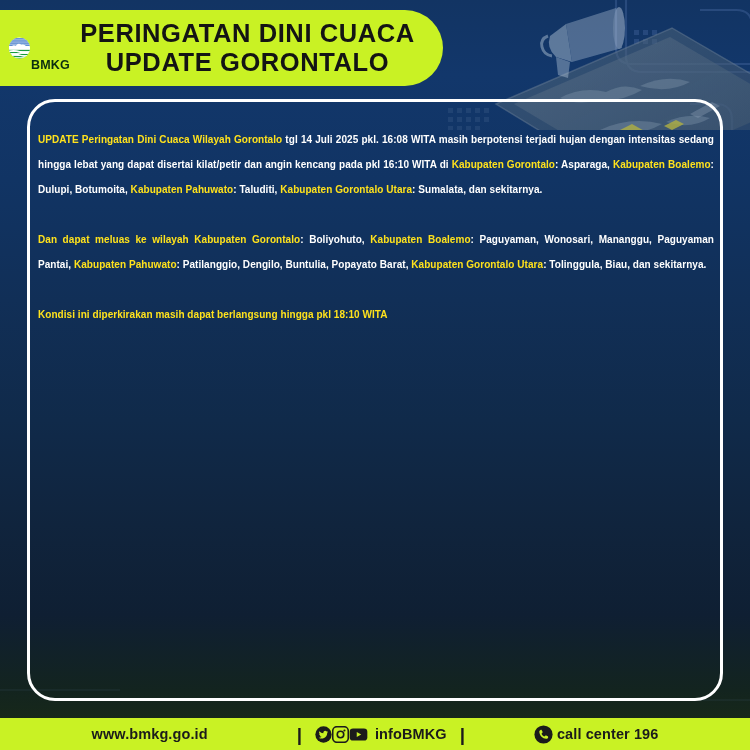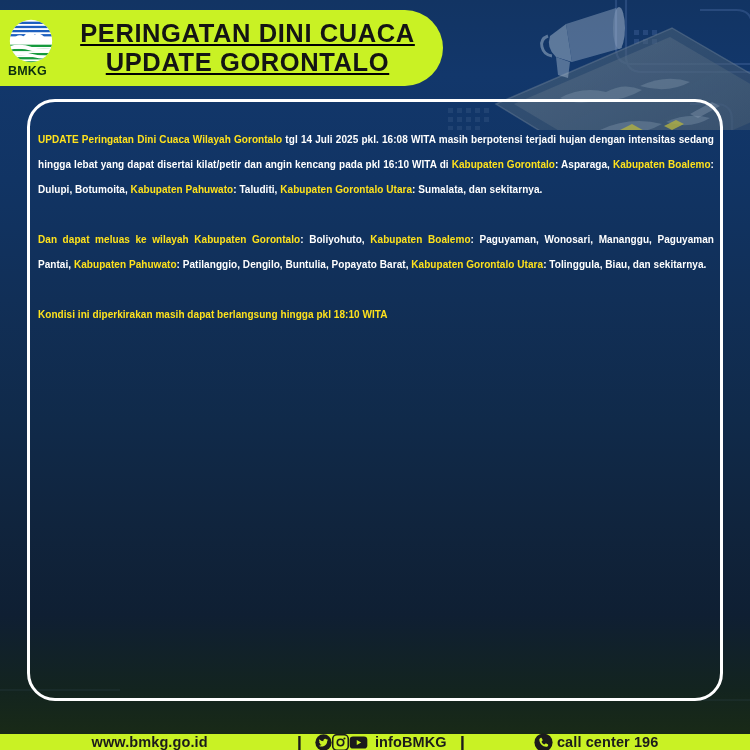--- a/index.html
+++ b/index.html
@@ -52,38 +52,37 @@
     border-bottom-right-radius: 38px;
     display: flex;
     align-items: center;
     z-index: 5;
   }
   #bmkg-logo-wrap {
     width: 62px;
     min-width: 62px;
     margin-left: 8px;
     display: flex;
-    flex-direction: column;
-    align-items: flex-start;
+    flex-direction: row;
+    align-items: flex-end;
     justify-content: center;
   }
   #bmkg-logo-wrap svg { display: block; }
   .bmkg-word {
     font-size: 12.5px;
     font-weight: bold;
     color: #0b2e10;
     letter-spacing: 0.2px;
     line-height: 1;
     margin-top: 1px;
   }
   #header-title {
     flex: 1;
     text-align: center;
     padding-right: 18px;
-    text-decoration: underline;
   }
   #header-title .tl {
     display: block;
     font-size: 25.5px;
     font-weight: bold;
     color: #141414;
     letter-spacing: 0.6px;
     line-height: 1.13;
     white-space: nowrap;
   }
@@ -121,21 +120,21 @@
   #message-body p.last-left { text-align: left; }
   #message-body p.gap { margin-top: 25px; }
   .hl { color: #ffe21c; }
 
   
   #footer-bar {
     position: absolute;
     left: 0;
     bottom: 0;
     width: 750px;
-    height: 16px;
+    height: 32px;
     background: #c9f224;
     display: flex;
     align-items: center;
     justify-content: center;
     z-index: 7;
   }
   .f-text {
     font-size: 14.5px;
     font-weight: bold;
     color: #1b1b1b;

